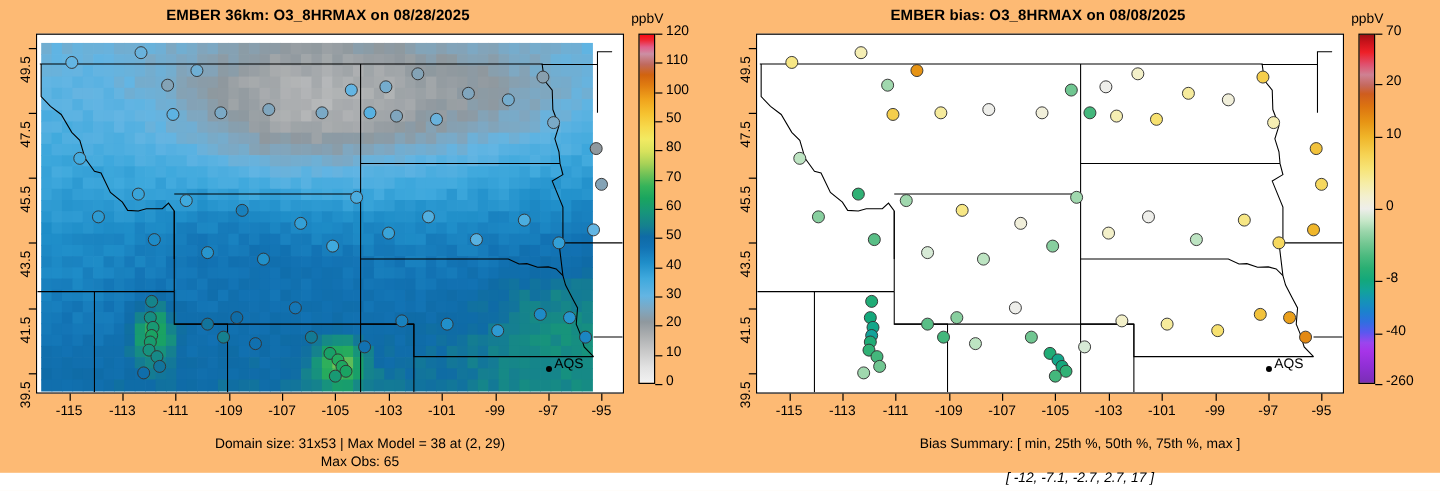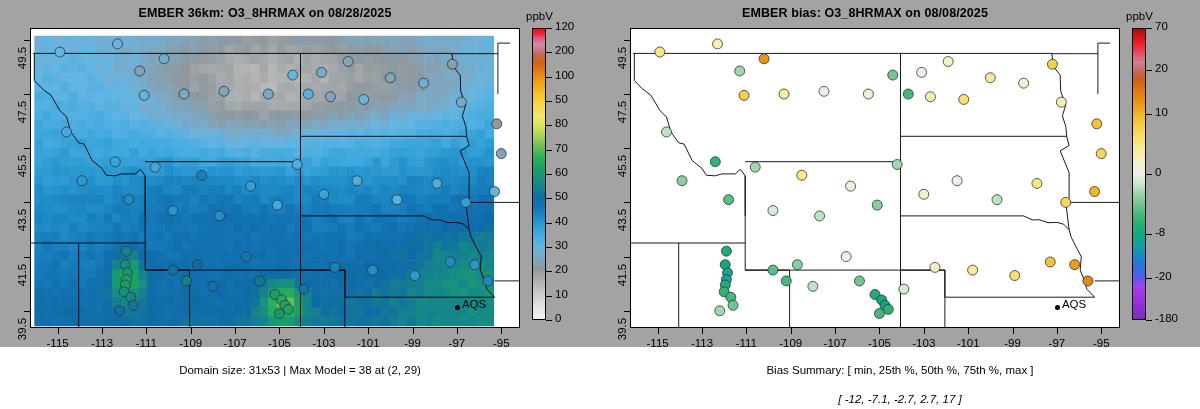--- a/index.html
+++ b/index.html
@@ -1,17 +1,17 @@
 <!DOCTYPE html>
 <html><head>
 <meta charset="utf-8">
 <style>
   html,body{margin:0;padding:0;background:#ffffff;}
   body{width:1200px;height:409px;font-family:"Liberation Sans",sans-serif;overflow:hidden;}
-  .page{position:relative;width:1200px;height:347px;background:#a3a3a3;}
+  .page{position:relative;width:1200px;height:394px;background:#fdba74;}
   .panel{position:absolute;top:0;height:409px;width:600px;}
   .panel.left{left:0;}
   .panel.right{left:600px;}
   .ptitle{position:absolute;top:6px;left:0;width:530px;text-align:center;
           font-size:12.5px;font-weight:bold;color:#000;letter-spacing:.1px;}
   .plotbox{position:absolute;border:1px solid #000;background:#fff;box-sizing:border-box;}
   .mapcanvas{position:absolute;inset:0;overflow:hidden;}
   svg{display:block;}
   .xlab{position:absolute;font-size:11.5px;color:#000;text-align:center;width:40px;}
   .ylab{position:absolute;font-size:11.5px;color:#000;
@@ -1841,26 +1841,27 @@
         <div class="cblabel" style="left: 23px; top: 138px;">60</div>
         <div class="cbtick" style="left: 14px; top: 121.667px;"></div>
         <div class="cblabel" style="left: 23px; top: 113.667px;">70</div>
         <div class="cbtick" style="left: 14px; top: 97.3333px;"></div>
         <div class="cblabel" style="left: 23px; top: 89.3333px;">80</div>
         <div class="cbtick" style="left: 14px; top: 73px;"></div>
         <div class="cblabel" style="left: 23px; top: 65px;">50</div>
         <div class="cbtick" style="left: 14px; top: 48.6667px;"></div>
         <div class="cblabel" style="left: 23px; top: 40.6667px;">100</div>
         <div class="cbtick" style="left: 14px; top: 24.3333px;"></div>
-        <div class="cblabel" style="left: 23px; top: 16.3333px;">200</div>
+        <div class="cblabel" style="left: 23px; top: 16.3333px;">110</div>
         <div class="cbtick" style="left: 14px; top: 0px;"></div>
         <div class="cblabel" style="left: 23px; top: -8px;">120</div>
       </div>
 
     <div class="caption" style="top:363px;">Domain size: 31x53 | Max Model = 38 at (2, 29)</div>
+    <div class="caption" style="top:378px;">Max Obs: 65</div>
   </div>
 
   <div class="panel right">
     <div class="ptitle">EMBER bias: O3_8HRMAX on 08/08/2025</div>
 
     <div class="plotbox" id="box-r" style="left:30px;top:28px;width:490px;height:300px;">
       <div class="mapcanvas">
         <svg id="svg-r" width="488" height="298" viewBox="0 0 488 298">
           <defs>
             <clipPath id="clipR">
@@ -1997,23 +1998,23 @@
         <div class="ticky" style="left: 24px; top: 94.0182px; width: 6px;"></div>
         <div class="ylab" style="left: -18px; top: 86.0182px;">47.5</div>
         <div class="ticky" style="left: 24px; top: 39.8364px; width: 6px;"></div>
         <div class="ylab" style="left: -18px; top: 31.8364px;">49.5</div>
       </div>
 
     <div class="cbwrap" id="cb-r" style="left:532px;top:28px;">
       <div class="cbunit" style="left:-6px;top:-18px;">ppbV</div>
       <div class="cbbar" id="cbbar-r" style="left: 0px; top: 0px; width: 14px; height: 292px; background: linear-gradient(to top, rgb(122, 47, 181) 0%, rgb(143, 47, 212) 4.5%, rgb(166, 52, 232) 9%, rgb(155, 69, 238) 11.5%, rgb(90, 88, 239) 14.5%, rgb(47, 111, 224) 17.5%, rgb(27, 130, 205) 20.5%, rgb(21, 147, 184) 23.5%, rgb(18, 163, 154) 26.5%, rgb(19, 168, 123) 29.5%, rgb(42, 175, 115) 33%, rgb(76, 186, 127) 36.5%, rgb(115, 199, 146) 40%, rgb(155, 214, 171) 43.5%, rgb(198, 231, 200) 46.5%, rgb(238, 238, 234) 50%, rgb(243, 240, 207) 53.5%, rgb(246, 237, 164) 57.5%, rgb(247, 228, 119) 61.5%, rgb(246, 211, 84) 65.5%, rgb(240, 182, 42) 70.5%, rgb(231, 148, 20) 75%, rgb(220, 115, 16) 79.5%, rgb(207, 93, 30) 83%, rgb(197, 105, 94) 85.5%, rgb(207, 129, 147) 88.5%, rgb(224, 80, 110) 91.5%, rgb(238, 31, 39) 95%, rgb(200, 18, 26) 98%, rgb(158, 16, 20) 100%);"></div>
     <div class="cbtick" style="left: 14px; top: 292px;"></div>
-        <div class="cblabel" style="left: 23px; top: 284px;">-180</div>
+        <div class="cblabel" style="left: 23px; top: 284px;">-260</div>
         <div class="cbtick" style="left: 14px; top: 249.66px;"></div>
-        <div class="cblabel" style="left: 23px; top: 241.66px;">-20</div>
+        <div class="cblabel" style="left: 23px; top: 241.66px;">-40</div>
         <div class="cbtick" style="left: 14px; top: 205.86px;"></div>
         <div class="cblabel" style="left: 23px; top: 197.86px;">-8</div>
         <div class="cbtick" style="left: 14px; top: 146px;"></div>
         <div class="cblabel" style="left: 23px; top: 138px;">0</div>
         <div class="cbtick" style="left: 14px; top: 86.14px;"></div>
         <div class="cblabel" style="left: 23px; top: 78.14px;">10</div>
         <div class="cbtick" style="left: 14px; top: 42.34px;"></div>
         <div class="cblabel" style="left: 23px; top: 34.34px;">20</div>
         <div class="cbtick" style="left: 14px; top: 0px;"></div>
         <div class="cblabel" style="left: 23px; top: -8px;">70</div>

